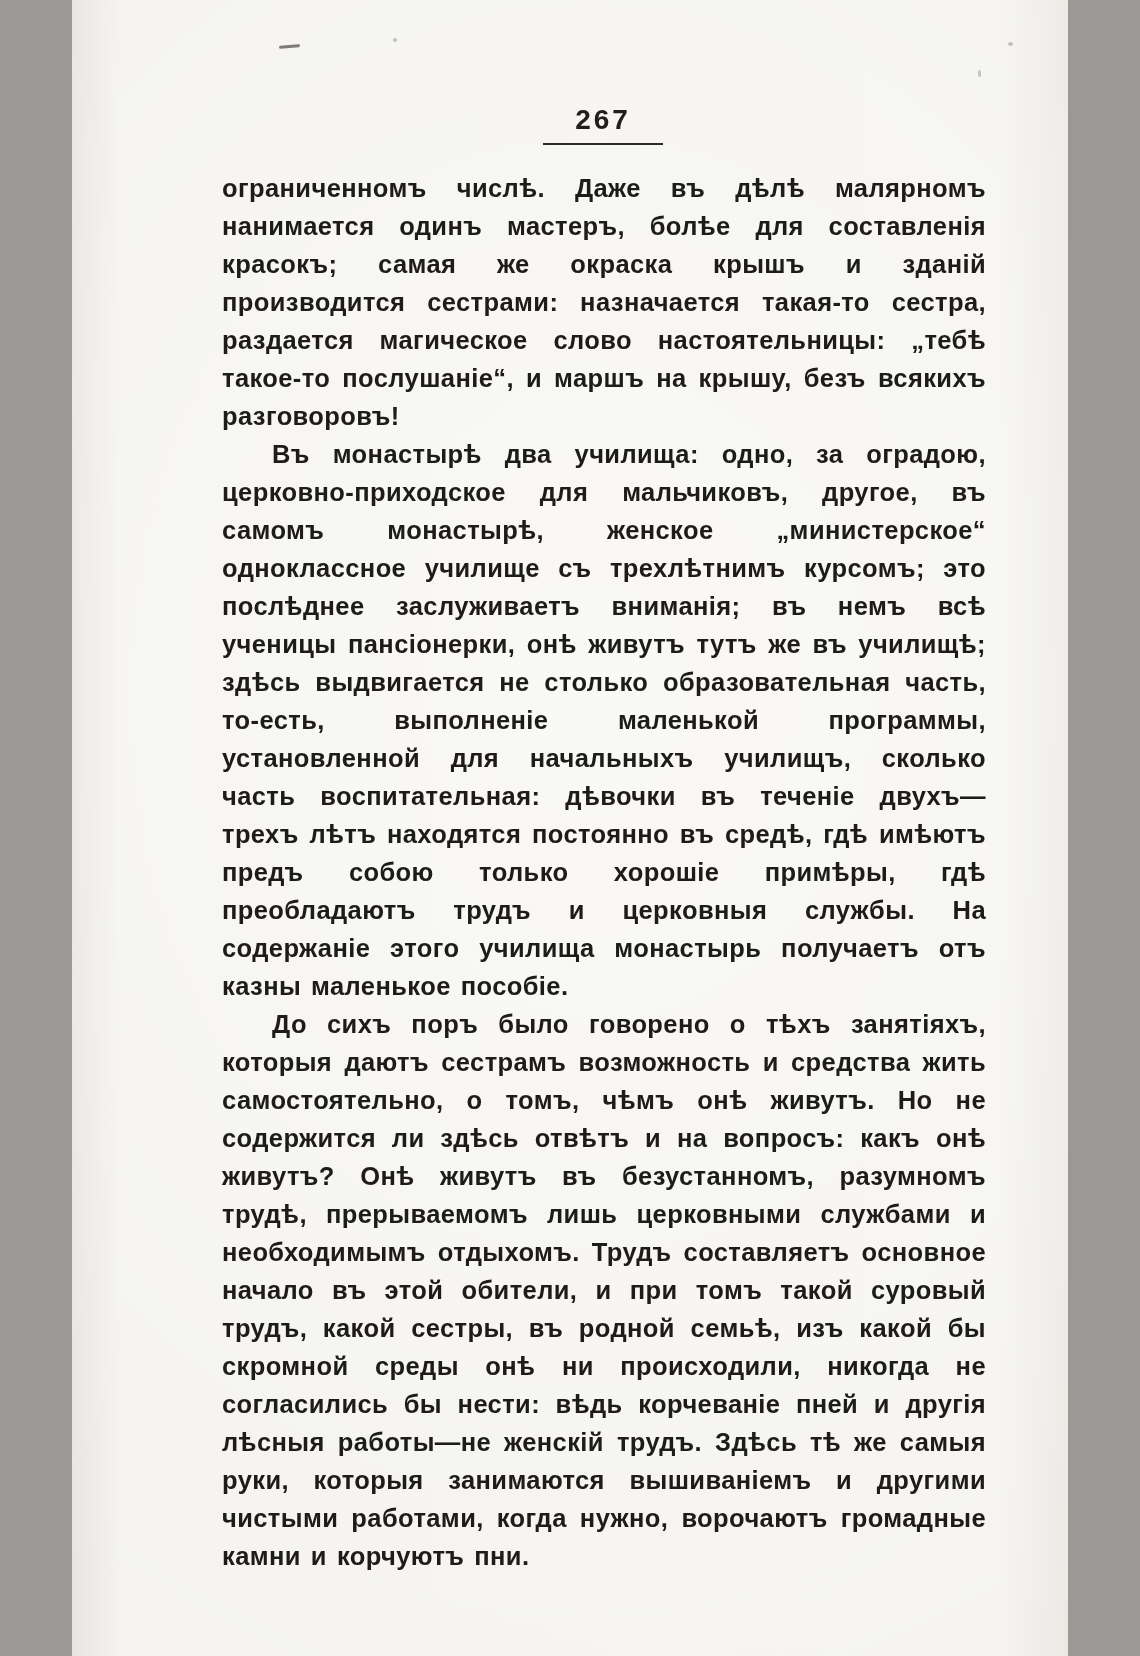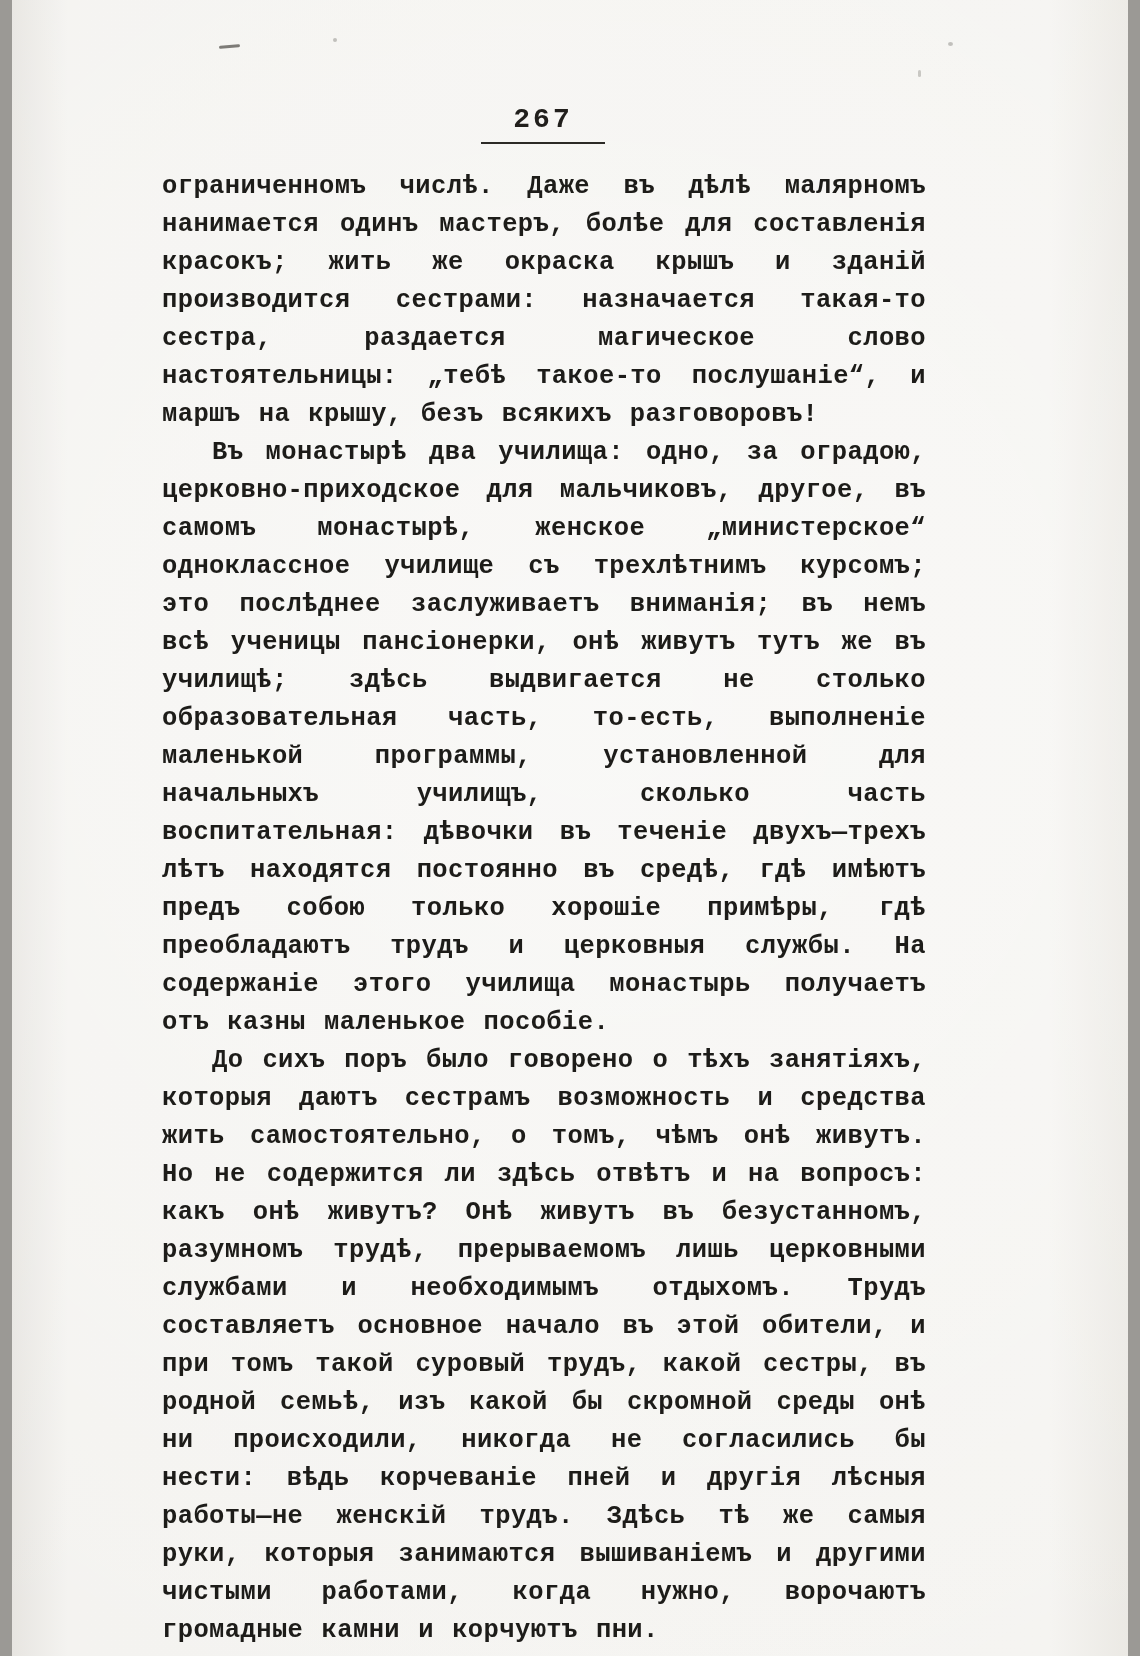--- a/index.html
+++ b/index.html
@@ -3,29 +3,29 @@
 <meta charset="utf-8">
 <style>
   html, body {
     margin: 0;
     padding: 0;
     background: #9b9995;
   }
 
   .page {
     position: relative;
-    width: 1116px;
+    width: 996px;
     height: 1656px;
     margin: 0 auto;
     overflow: hidden;
     background:
       radial-gradient(ellipse 130% 90% at 52% 42%, rgba(255,255,255,0.45), rgba(255,255,255,0) 75%),
       linear-gradient(90deg, #e7e5e1 0%, #f4f3f0 5%, #f5f4f1 93%, #ebe9e4 100%),
       #f3f2ef;
-    font-family: Liberation Mono, monospace;
+    font-family: Liberation Sans, sans-serif;
     color: #1d1c19;
   }
 
   
   .artifact {
     position: absolute;
     background: #5f5d57;
   }
   .artifact-dash {
     left: 207px; top: 45px;
@@ -99,18 +99,18 @@
   <div class="artifact artifact-dash"></div>
   <div class="artifact artifact-speck-1"></div>
   <div class="artifact artifact-speck-2"></div>
   <div class="artifact artifact-speck-3"></div>
 
   <header class="page-header">
     <span class="page-number">267</span>
   </header>
 
   <main class="text-block">
-    <p class="para">ограниченномъ числѣ. Даже въ дѣлѣ малярномъ нанимается одинъ мастеръ, болѣе для составленія красокъ; жить же окраска крышъ и зданій производится сестрами: назначается такая-то сестра, раздается магическое слово настоятельницы: „тебѣ такое-то послушаніе“, и маршъ на крышу, безъ всякихъ разговоровъ!</p>
+    <p class="para">ограниченномъ числѣ. Даже въ дѣлѣ малярномъ нанимается одинъ мастеръ, болѣе для составленія красокъ; самая же окраска крышъ и зданій производится сестрами: назначается такая-то сестра, раздается магическое слово настоятельницы: „тебѣ такое-то послушаніе“, и маршъ на крышу, безъ всякихъ разговоровъ!</p>
     <p class="para indent">Въ монастырѣ два училища: одно, за оградою, церковно-приходское для мальчиковъ, другое, въ самомъ монастырѣ, женское „министерское“ одноклассное училище съ трехлѣтнимъ курсомъ; это послѣднее заслуживаетъ вниманія; въ немъ всѣ ученицы пансіонерки, онѣ живутъ тутъ же въ училищѣ; здѣсь выдвигается не столько образовательная часть, то-есть, выполненіе маленькой программы, установленной для начальныхъ училищъ, сколько часть воспитательная: дѣвочки въ теченіе двухъ—трехъ лѣтъ находятся постоянно въ средѣ, гдѣ имѣютъ предъ собою только хорошіе примѣры, гдѣ преобладаютъ трудъ и церковныя службы. На содержаніе этого училища монастырь получаетъ отъ казны маленькое пособіе.</p>
     <p class="para indent">До сихъ поръ было говорено о тѣхъ занятіяхъ, которыя даютъ сестрамъ возможность и средства жить самостоятельно, о томъ, чѣмъ онѣ живутъ. Но не содержится ли здѣсь отвѣтъ и на вопросъ: какъ онѣ живутъ? Онѣ живутъ въ безустанномъ, разумномъ трудѣ, прерываемомъ лишь церковными службами и необходимымъ отдыхомъ. Трудъ составляетъ основное начало въ этой обители, и при томъ такой суровый трудъ, какой сестры, въ родной семьѣ, изъ какой бы скромной среды онѣ ни происходили, никогда не согласились бы нести: вѣдь корчеваніе пней и другія лѣсныя работы—не женскій трудъ. Здѣсь тѣ же самыя руки, которыя занимаются вышиваніемъ и другими чистыми работами, когда нужно, ворочаютъ громадные камни и корчуютъ пни.</p>
   </main>
 
 </div>
 
 </body></html>

